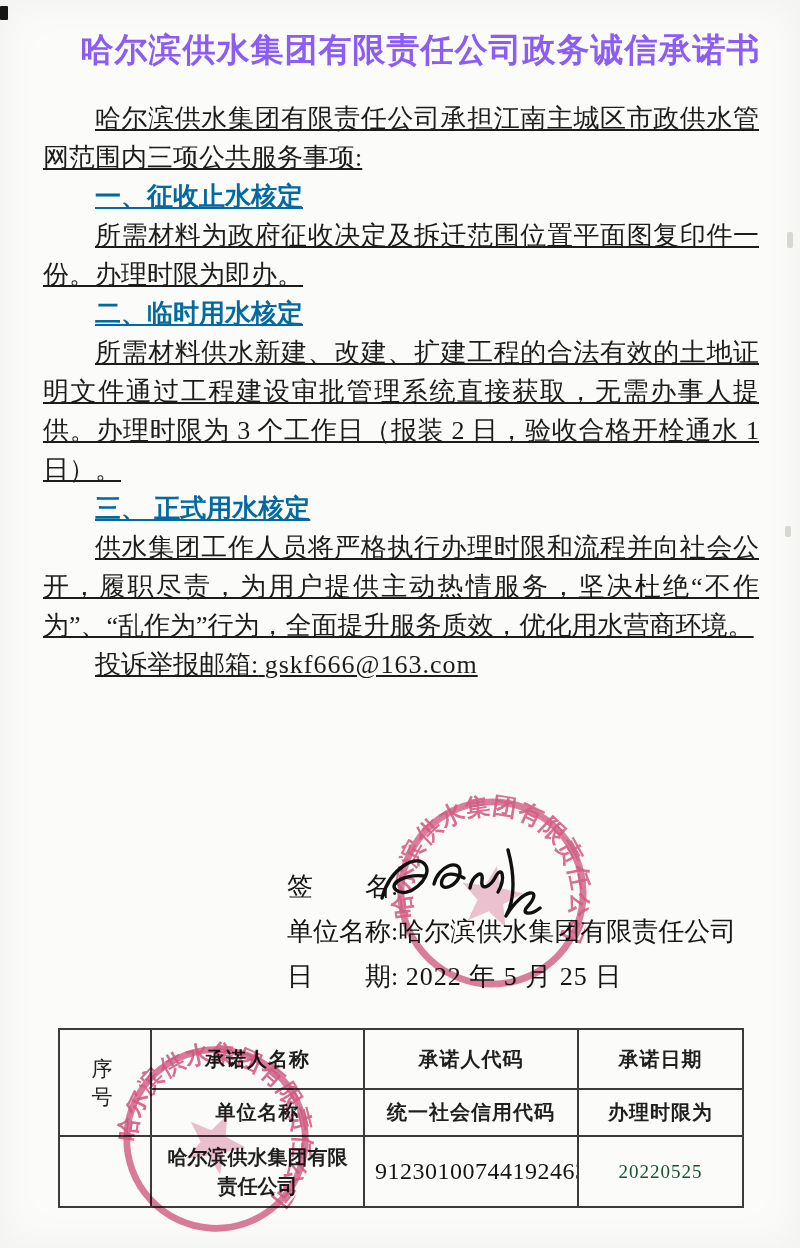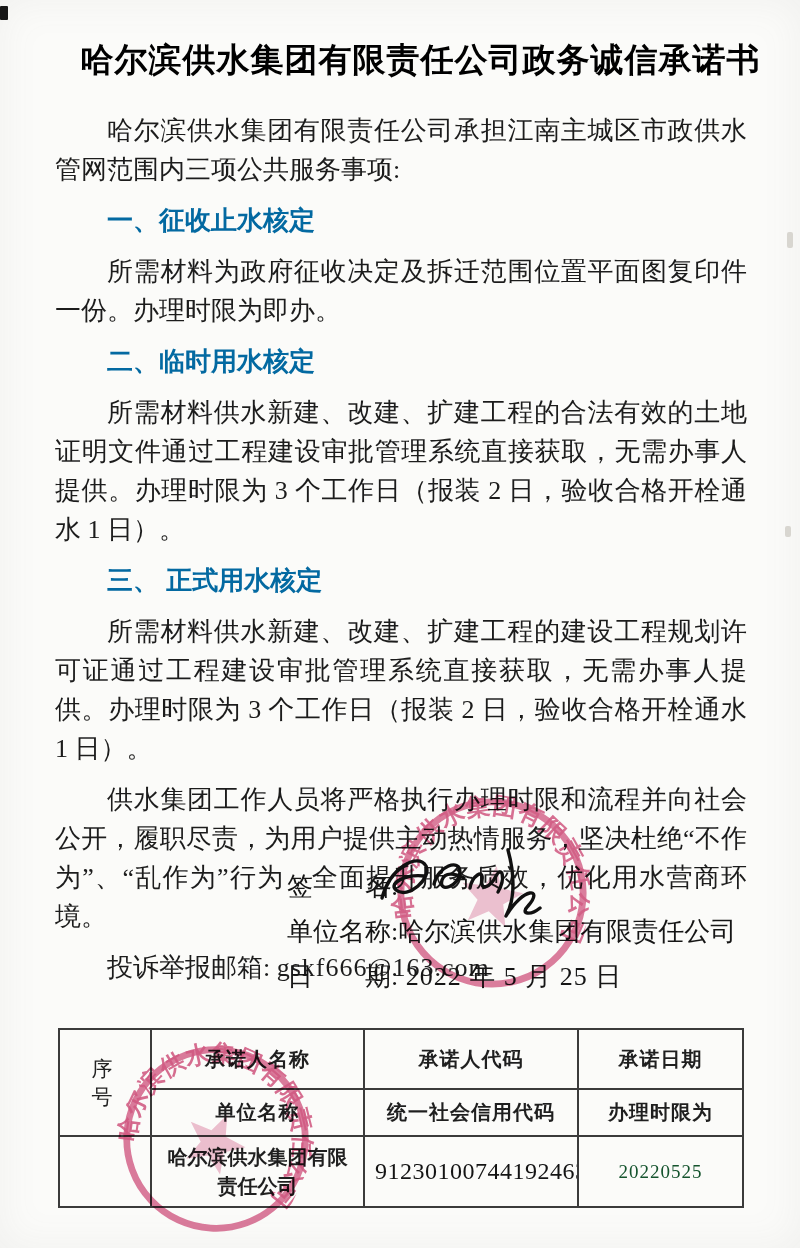--- a/index.html
+++ b/index.html
@@ -12,34 +12,34 @@
     font-family:"Liberation Serif", serif;
     color:#1b1b1b;
     box-shadow:inset 0 0 40px rgba(120,120,110,0.08);
   }
   .corner-mark{
     position:absolute;left:0;top:6px;width:8px;height:14px;
     background:#161616;border-radius:1px;
   }
   .speck{position:absolute;background:#d8d6d0;border-radius:2px;}
   .title{
-    position:absolute;top:22px;left:0;right:0;margin:16px;
+    position:absolute;top:22px;left:0;right:0;margin:6px;
     text-align:center;
     font-size:33px;font-weight:bold;letter-spacing:1px;
-    color:#000000;
+    color:#8b5cf6;
     font-family:"Liberation Serif", serif;
     padding-left:41px;
   }
   .body-text{
     position:absolute;left:43px;top:99px;width:716px;
     font-size:26px;line-height:39px;
     text-align:justify;
     color:#1c1c1c;
   }
-  .body-text p{margin:12px;text-indent:2em;}
+  .body-text p{margin:0;text-indent:2em;text-decoration:underline;}
   .body-text p.heading{
     font-weight:bold;
     font-family:"Liberation Sans", sans-serif;
     color:#0369a1;
   }
   .num{font-family:"Liberation Serif", serif;letter-spacing:1px;}
   .sig-block{
     position:absolute;left:287px;top:864px;
     font-size:26px;line-height:45px;
     color:#151515;
@@ -109,21 +109,20 @@
 
   <h1 class="title">哈尔滨供水集团有限责任公司政务诚信承诺书</h1>
 
   <div class="body-text">
     <p>哈尔滨供水集团有限责任公司承担江南主城区市政供水管网范围内三项公共服务事项:</p>
     <p class="heading">一、征收止水核定</p>
     <p>所需材料为政府征收决定及拆迁范围位置平面图复印件一份。办理时限为即办。</p>
     <p class="heading">二、临时用水核定</p>
     <p>所需材料供水新建、改建、扩建工程的合法有效的土地证明文件通过工程建设审批管理系统直接获取，无需办事人提供。办理时限为 3 个工作日（报装 2 日，验收合格开栓通水 1 日）。</p>
     <p class="heading">三、 正式用水核定</p>
-    <p>所需材料供水新建、改建、扩建工程的建设工程规划许可证通过工程建设审批管理系统直接获取，无需办事人提供。办理时限为 3 个工作日（报装 2 日，验收合格开栓通水 1 日）。</p>
     <p>供水集团工作人员将严格执行办理时限和流程并向社会公开，履职尽责，为用户提供主动热情服务，坚决杜绝“不作为”、“乱作为”行为，全面提升服务质效，优化用水营商环境。</p>
     <p><span>投诉举报邮箱:</span> <span class="num">gskf666@163.com</span></p>
   </div>
 
   <svg class="stamp stamp-upper" viewBox="0 0 200 200">
     <defs>
       <path id="arcA" d="M 26,140 A 83,83 0 1 1 174,140"></path>
     </defs>
     <circle class="seal-ring" cx="100" cy="100" r="93" stroke="#d2517e"></circle>
     <text class="seal-text" fill="#d2517e"><textPath href="#arcA" startOffset="2" textLength="330" lengthAdjust="spacing">哈尔滨供水集团有限责任公司</textPath></text>

